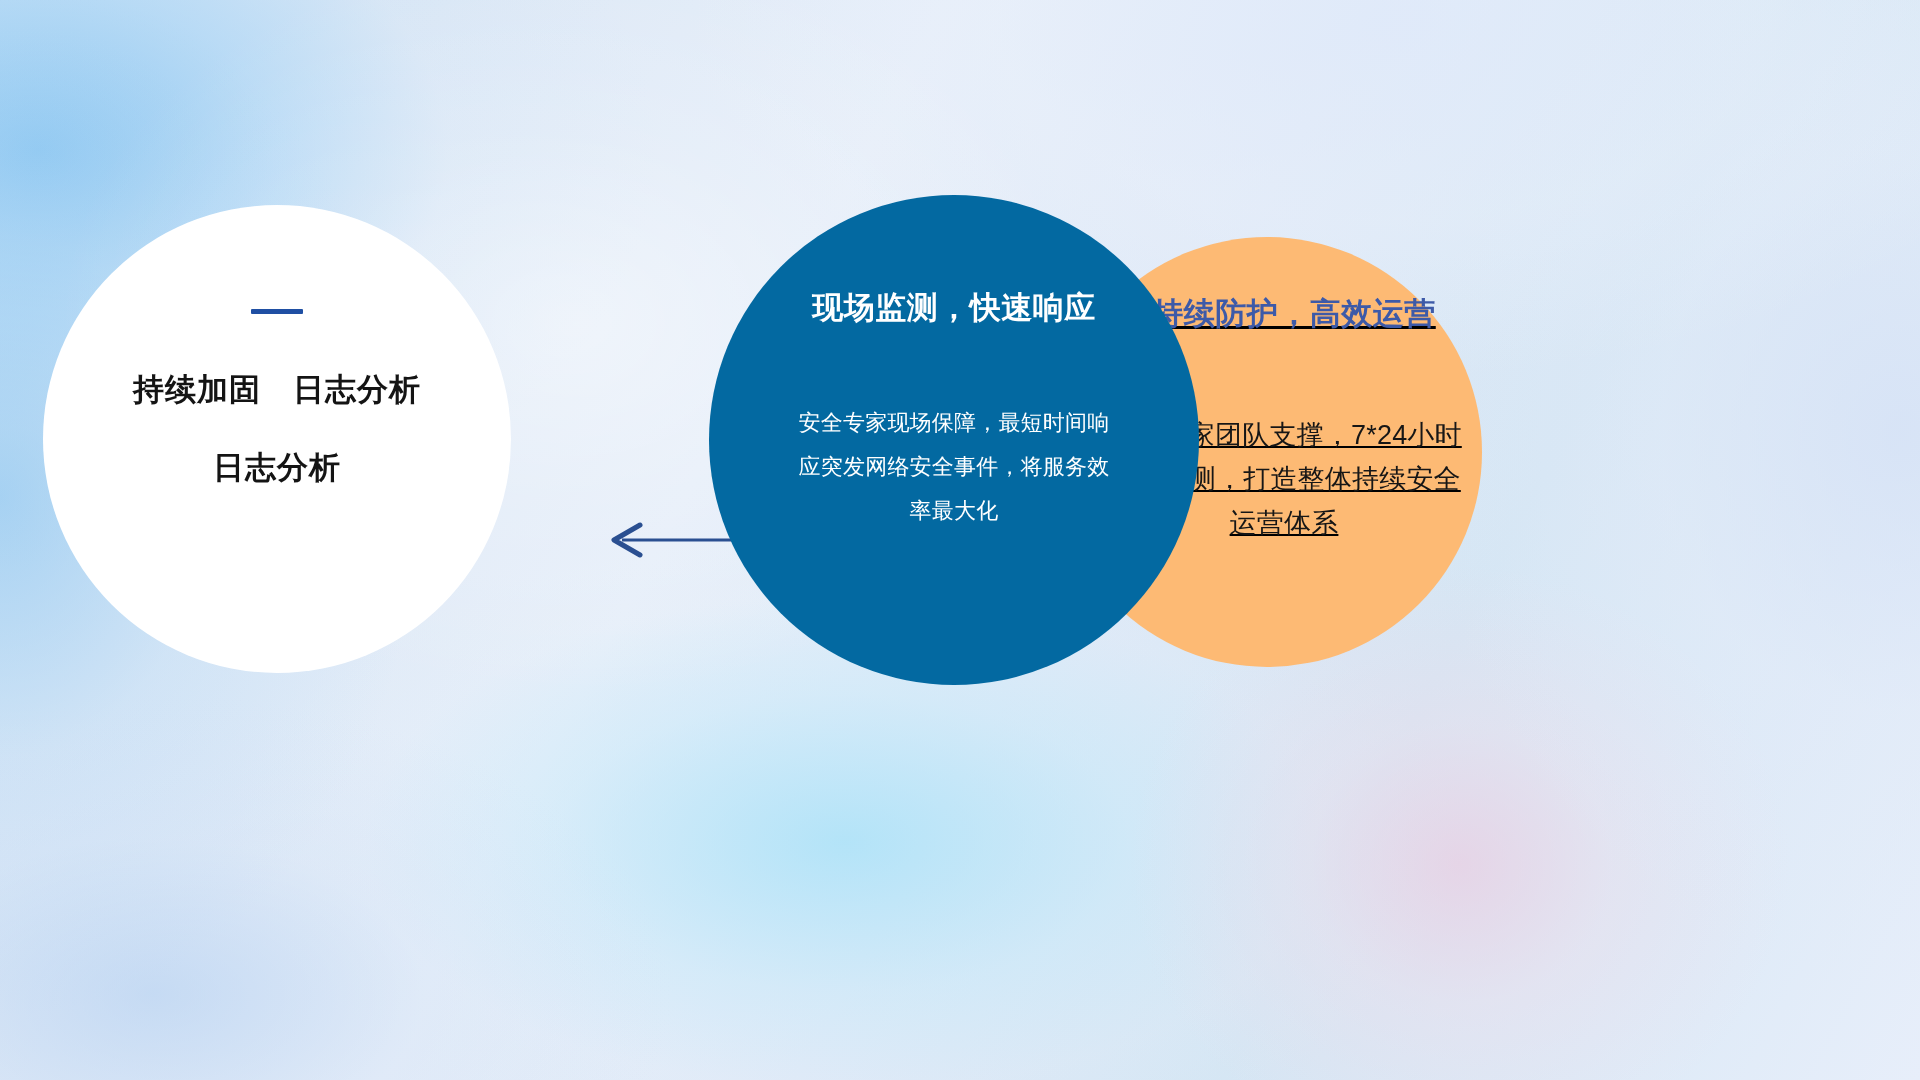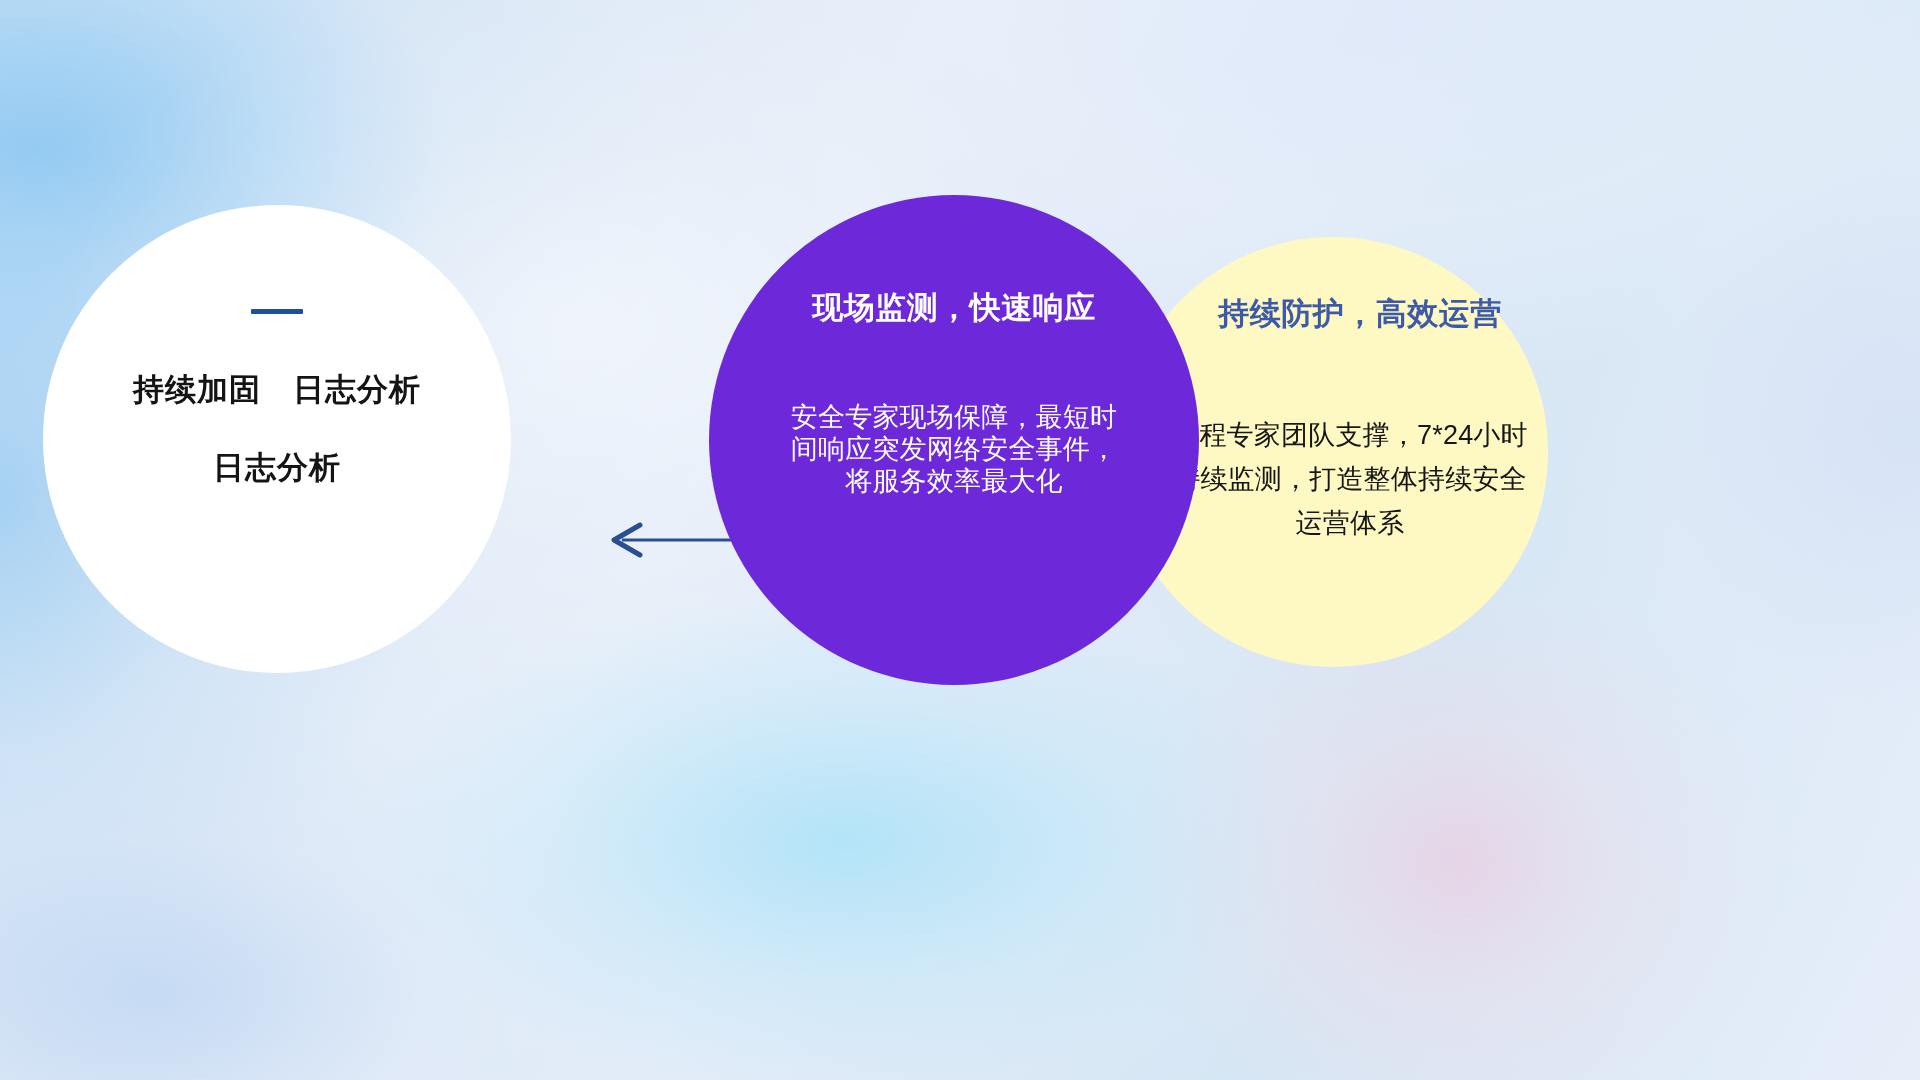--- a/index.html
+++ b/index.html
@@ -114,33 +114,34 @@
     background: #ffffff;
     z-index: 3;
     padding-top: 104px;
   }
 
   .circle-mid {
     left: 709px;
     top: 195px;
     width: 490px;
     height: 490px;
-    background: #6d28d9;
+    background: #0369a1;
     z-index: 4;
     padding-top: 92px;
   }
 
   .circle-right {
-    left: 1118px;
+    left: 1052px;
     top: 237px;
     width: 430px;
     height: 430px;
-    background: #fef9c3;
+    background: #fdba74;
     z-index: 2;
     padding-top: 56px;
+    text-decoration: underline;
   }
 
   
   .dash {
     width: 52px;
     height: 5px;
     background: #1f4fa3;
     border-radius: 1px;
     margin-bottom: 45px;
   }
@@ -169,22 +170,22 @@
   .mid-title {
     font-size: 31px;
     font-weight: bold;
     color: #ffffff;
     letter-spacing: 0.5px;
     white-space: nowrap;
     margin-bottom: 72px;
   }
   .mid-body {
     width: 330px;
-    font-size: 27px;
-    line-height: 32px;
+    font-size: 22px;
+    line-height: 44px;
     color: #ffffff;
     text-align: center;
     letter-spacing: 0.2px;
   }
 
   
   .right-title {
     font-size: 31px;
     font-weight: bold;
     color: #3d5aa8;

